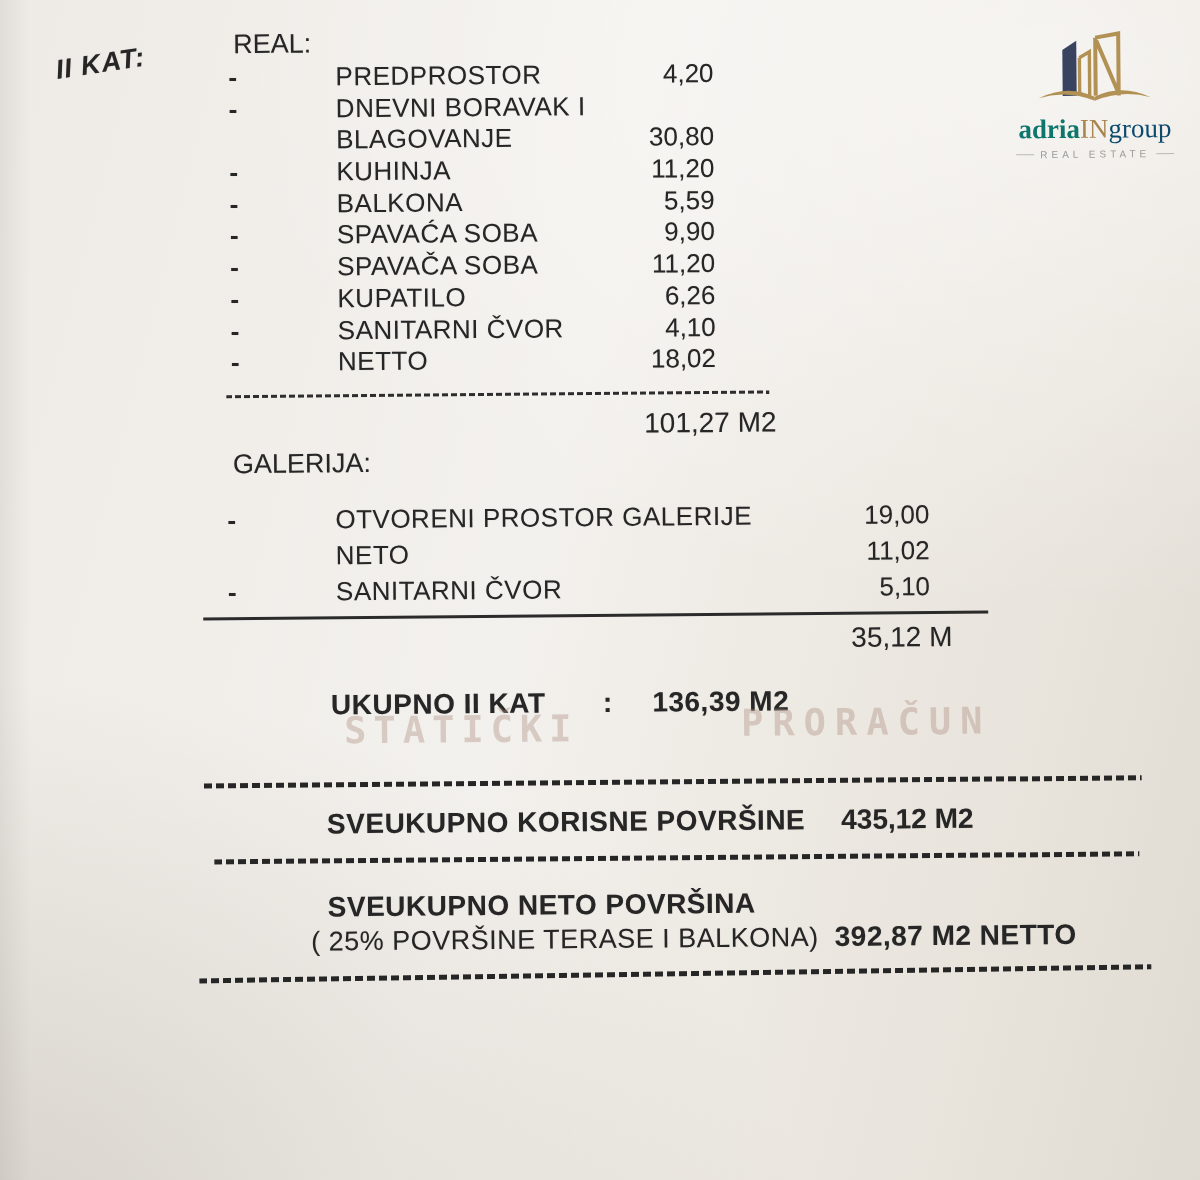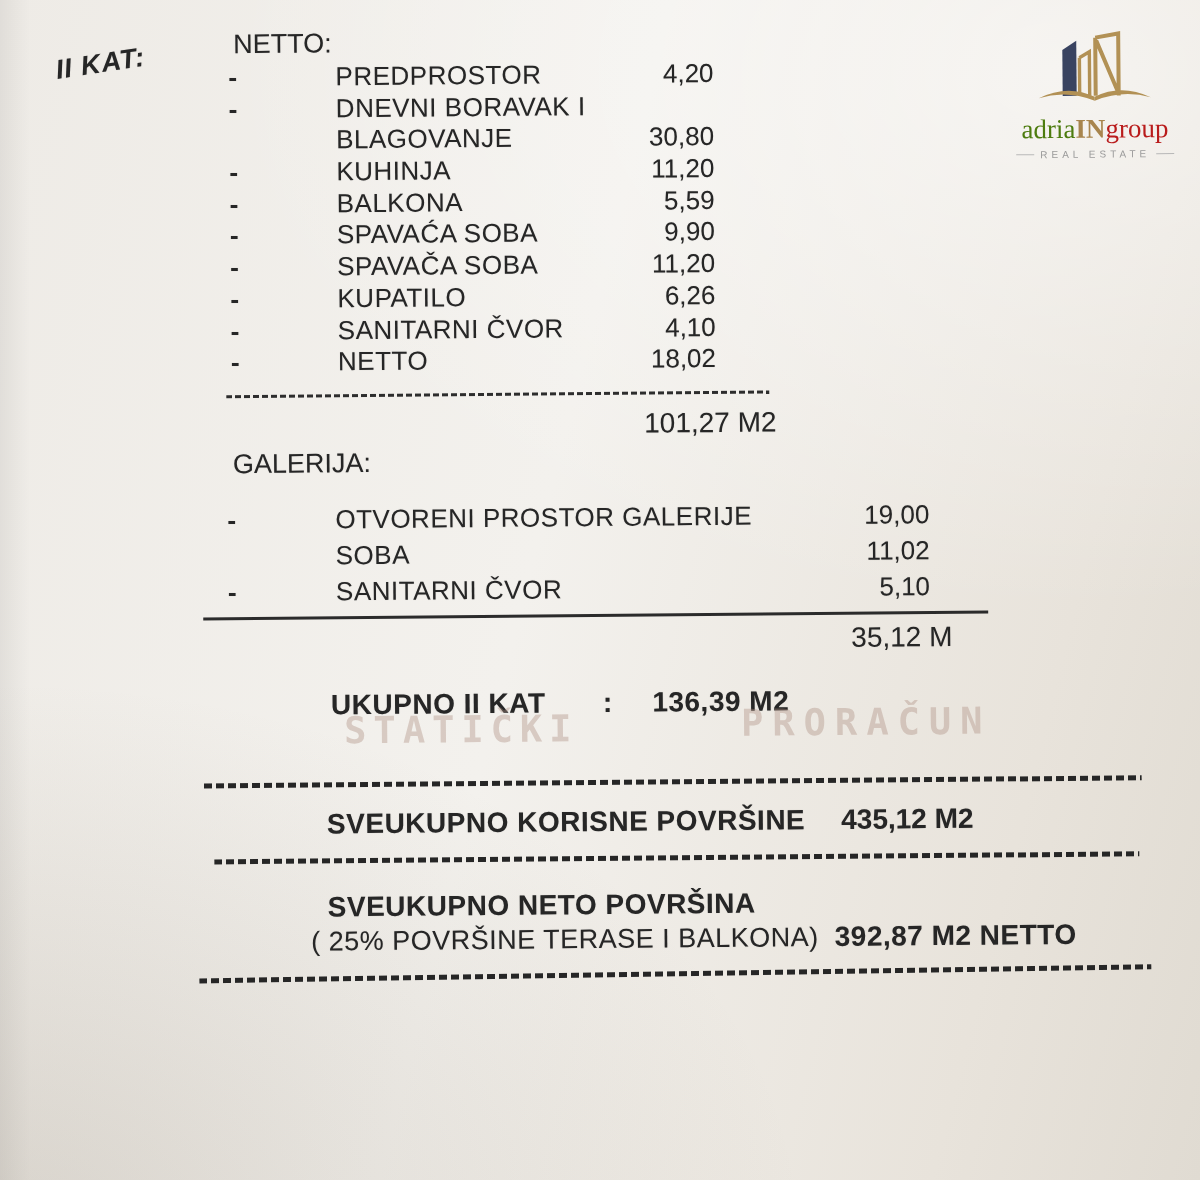--- a/index.html
+++ b/index.html
@@ -71,35 +71,35 @@
   #summary1 .val{font-size:28px;font-weight:700;margin-left:36px;}
   #summary2-title{left:325px;top:889px;font-size:28px;font-weight:700;letter-spacing:0.5px;}
   #summary2-line{left:308px;top:923px;white-space:nowrap;}
   #summary2-line .paren{font-size:27px;font-weight:500;letter-spacing:0.5px;}
   #summary2-line .val{font-size:28px;font-weight:700;margin-left:16px;letter-spacing:0.5px;}
 
   
   #logo{left:1016px;top:34px;width:166px;text-align:center;text-shadow:none;}
   #logo svg{display:block;margin:0 auto;}
   #brand{font-family:"Liberation Serif","DejaVu Serif",serif;font-size:27px;line-height:1;margin-top:2px;}
-  #brand .p1{color:#4d7c0f;}
-  #brand .p2{color:#a8854e;font-weight:700;}
-  #brand .p3{color:#b91c1c;}
+  #brand .p1{color:#0f766e;font-weight:bold;}
+  #brand .p2{color:#a8854e;font-weight:400;}
+  #brand .p3{color:#0c4a6e;}
   #tagline{font-size:10px;letter-spacing:4px;color:#9a9a9a;margin-top:6px;
            display:flex;align-items:center;justify-content:center;gap:6px;}
   #tagline:before,#tagline:after{content:"";display:block;width:18px;height:1px;background:#b8b8b8;}
 </style>
 </head>
 <body>
 
 <div id="paper">
 
   <div id="floor-label" class="abs">II KAT:</div>
 
-  <div id="stan-title" class="abs t27">NETTO:</div>
+  <div id="stan-title" class="abs t27">REAL:</div>
 
   <div id="stan-rows" class="rows">
       <div class="row">
         <span class="dash">-</span>
         <span class="label">PREDPROSTOR</span>
         <span class="value">4,20</span>
       </div>
       <div class="row">
         <span class="dash">-</span>
         <span class="label">DNEVNI BORAVAK I</span>
@@ -154,21 +154,21 @@
   <div id="galerija-title" class="abs t27">GALERIJA:</div>
 
   <div id="galerija-rows" class="rows">
       <div class="row">
         <span class="dash">-</span>
         <span class="label">OTVORENI PROSTOR GALERIJE</span>
         <span class="value">19,00</span>
       </div>
       <div class="row">
         <span class="dash"></span>
-        <span class="label">SOBA</span>
+        <span class="label">NETO</span>
         <span class="value">11,02</span>
       </div>
       <div class="row">
         <span class="dash">-</span>
         <span class="label">SANITARNI ČVOR</span>
         <span class="value">5,10</span>
       </div>
     </div>
 
   <div id="sep-solid" class="abs solid-line"></div>

